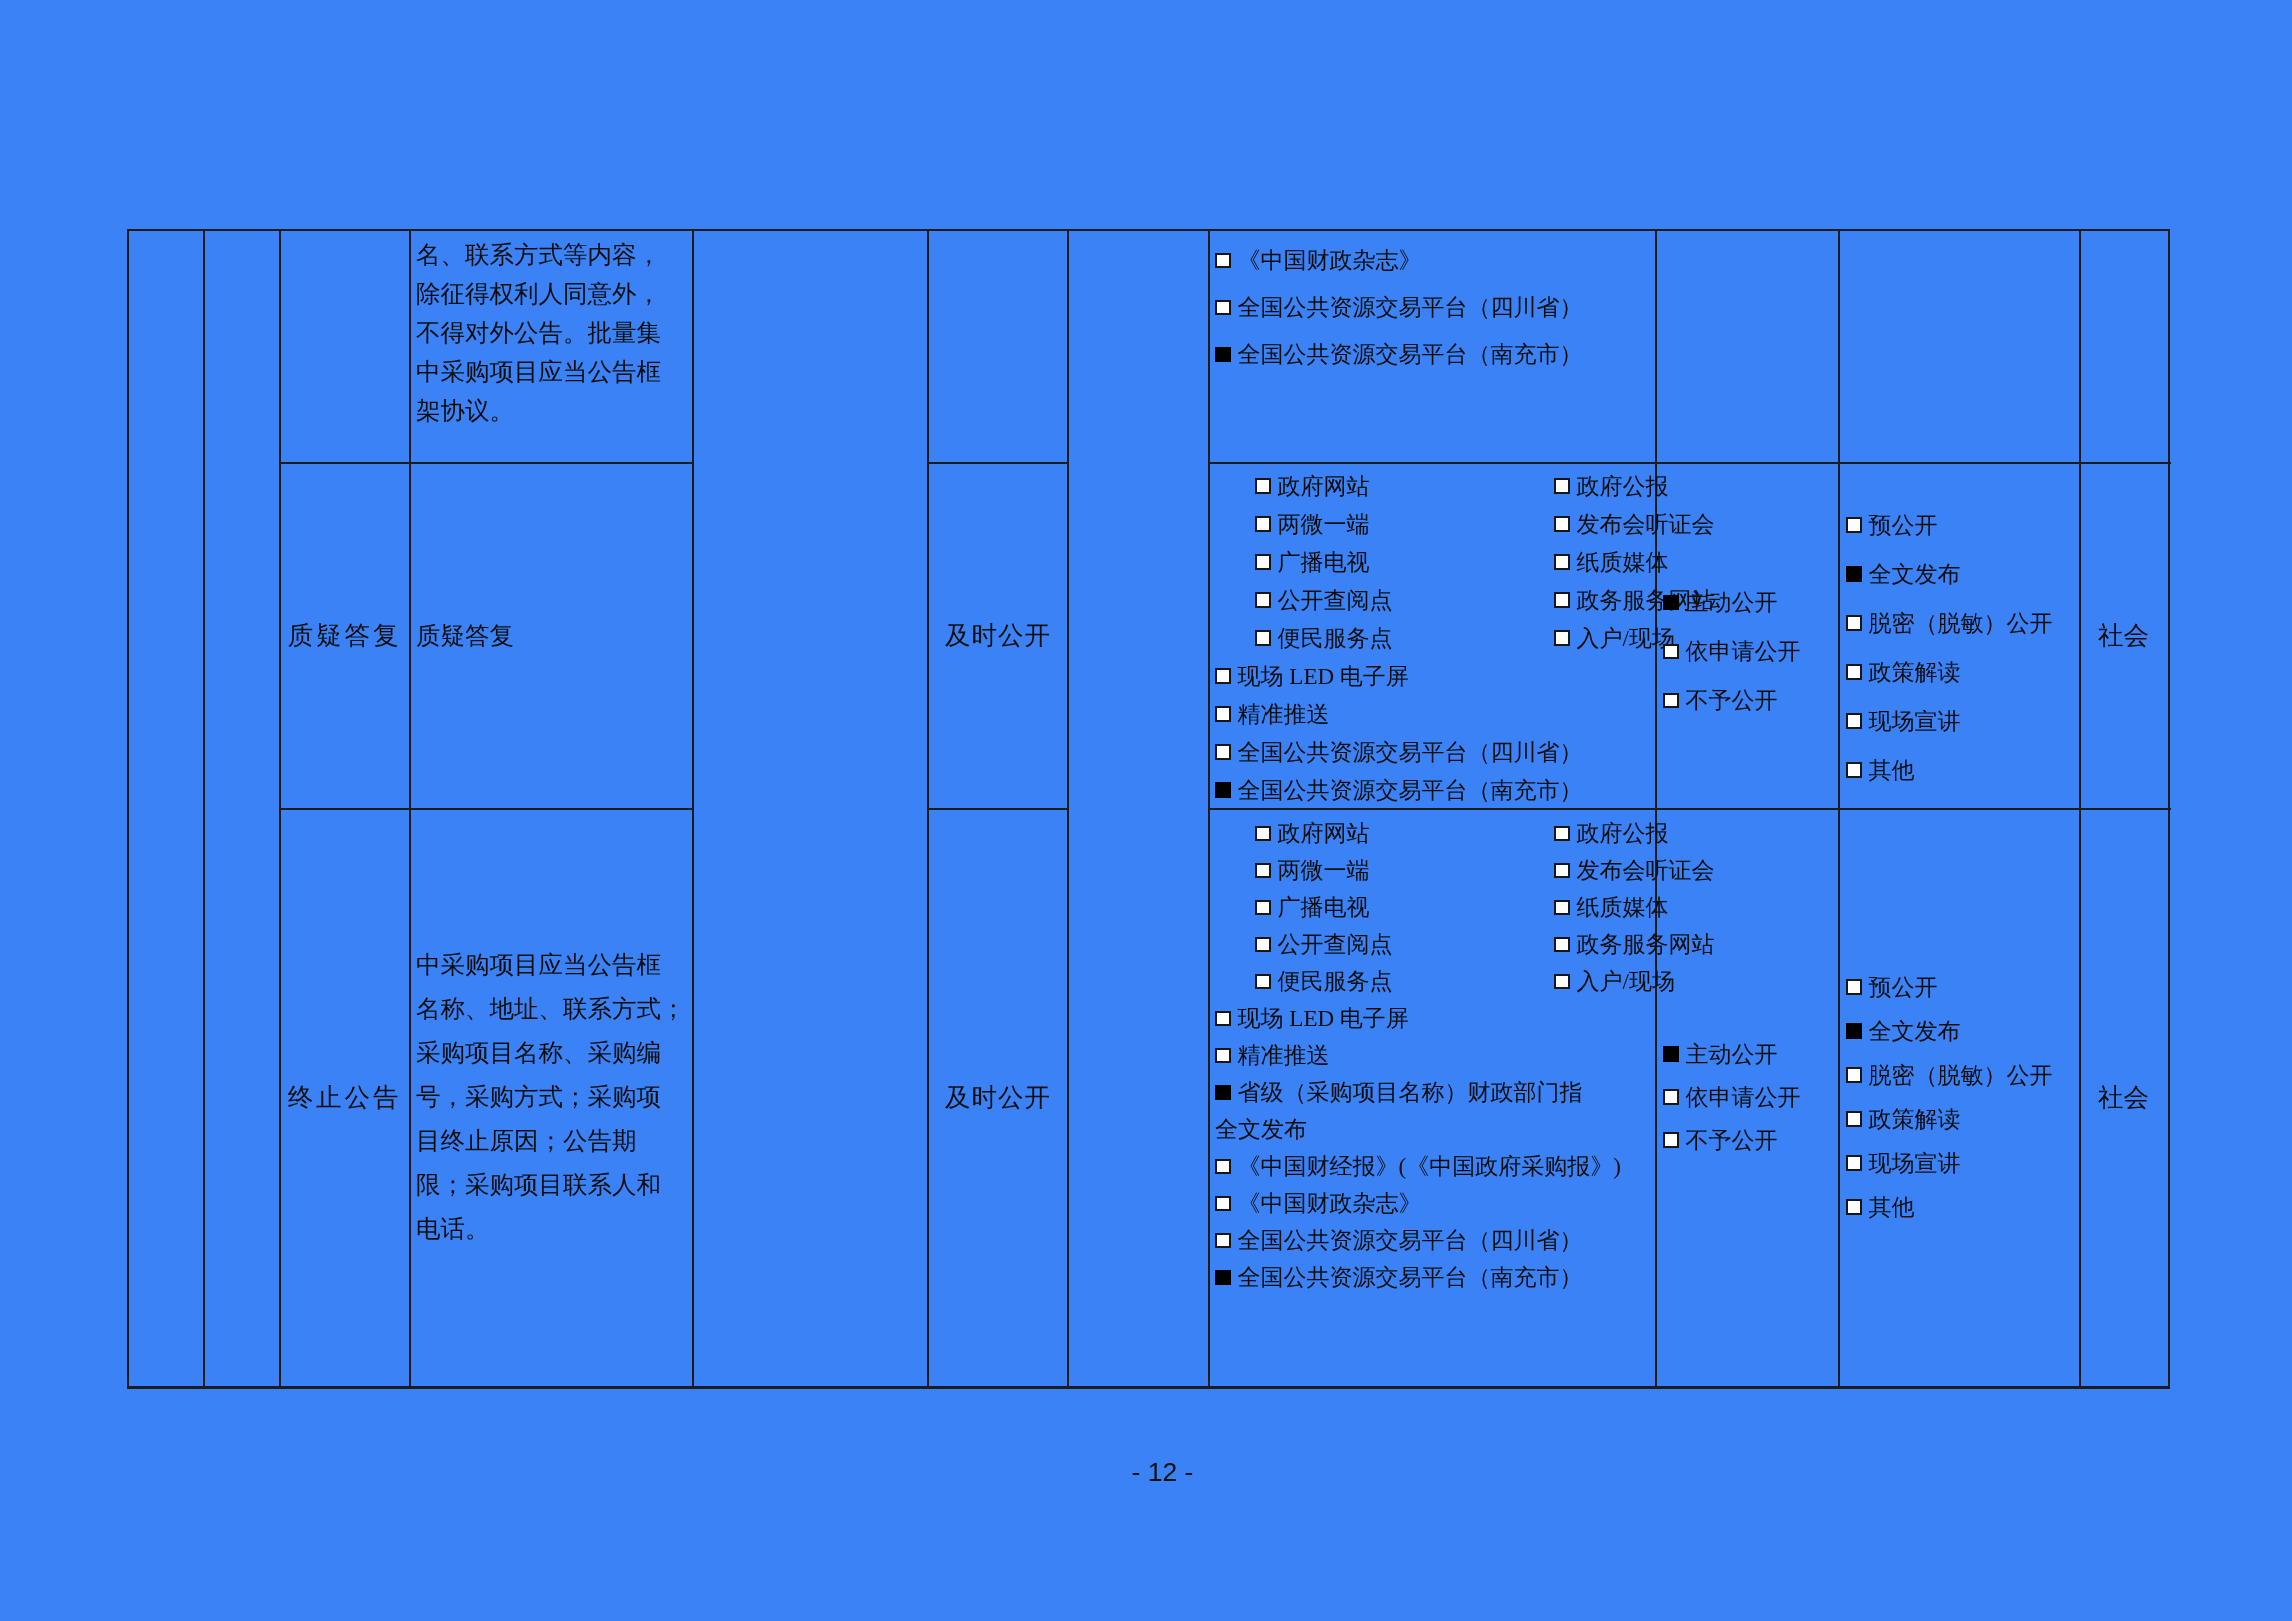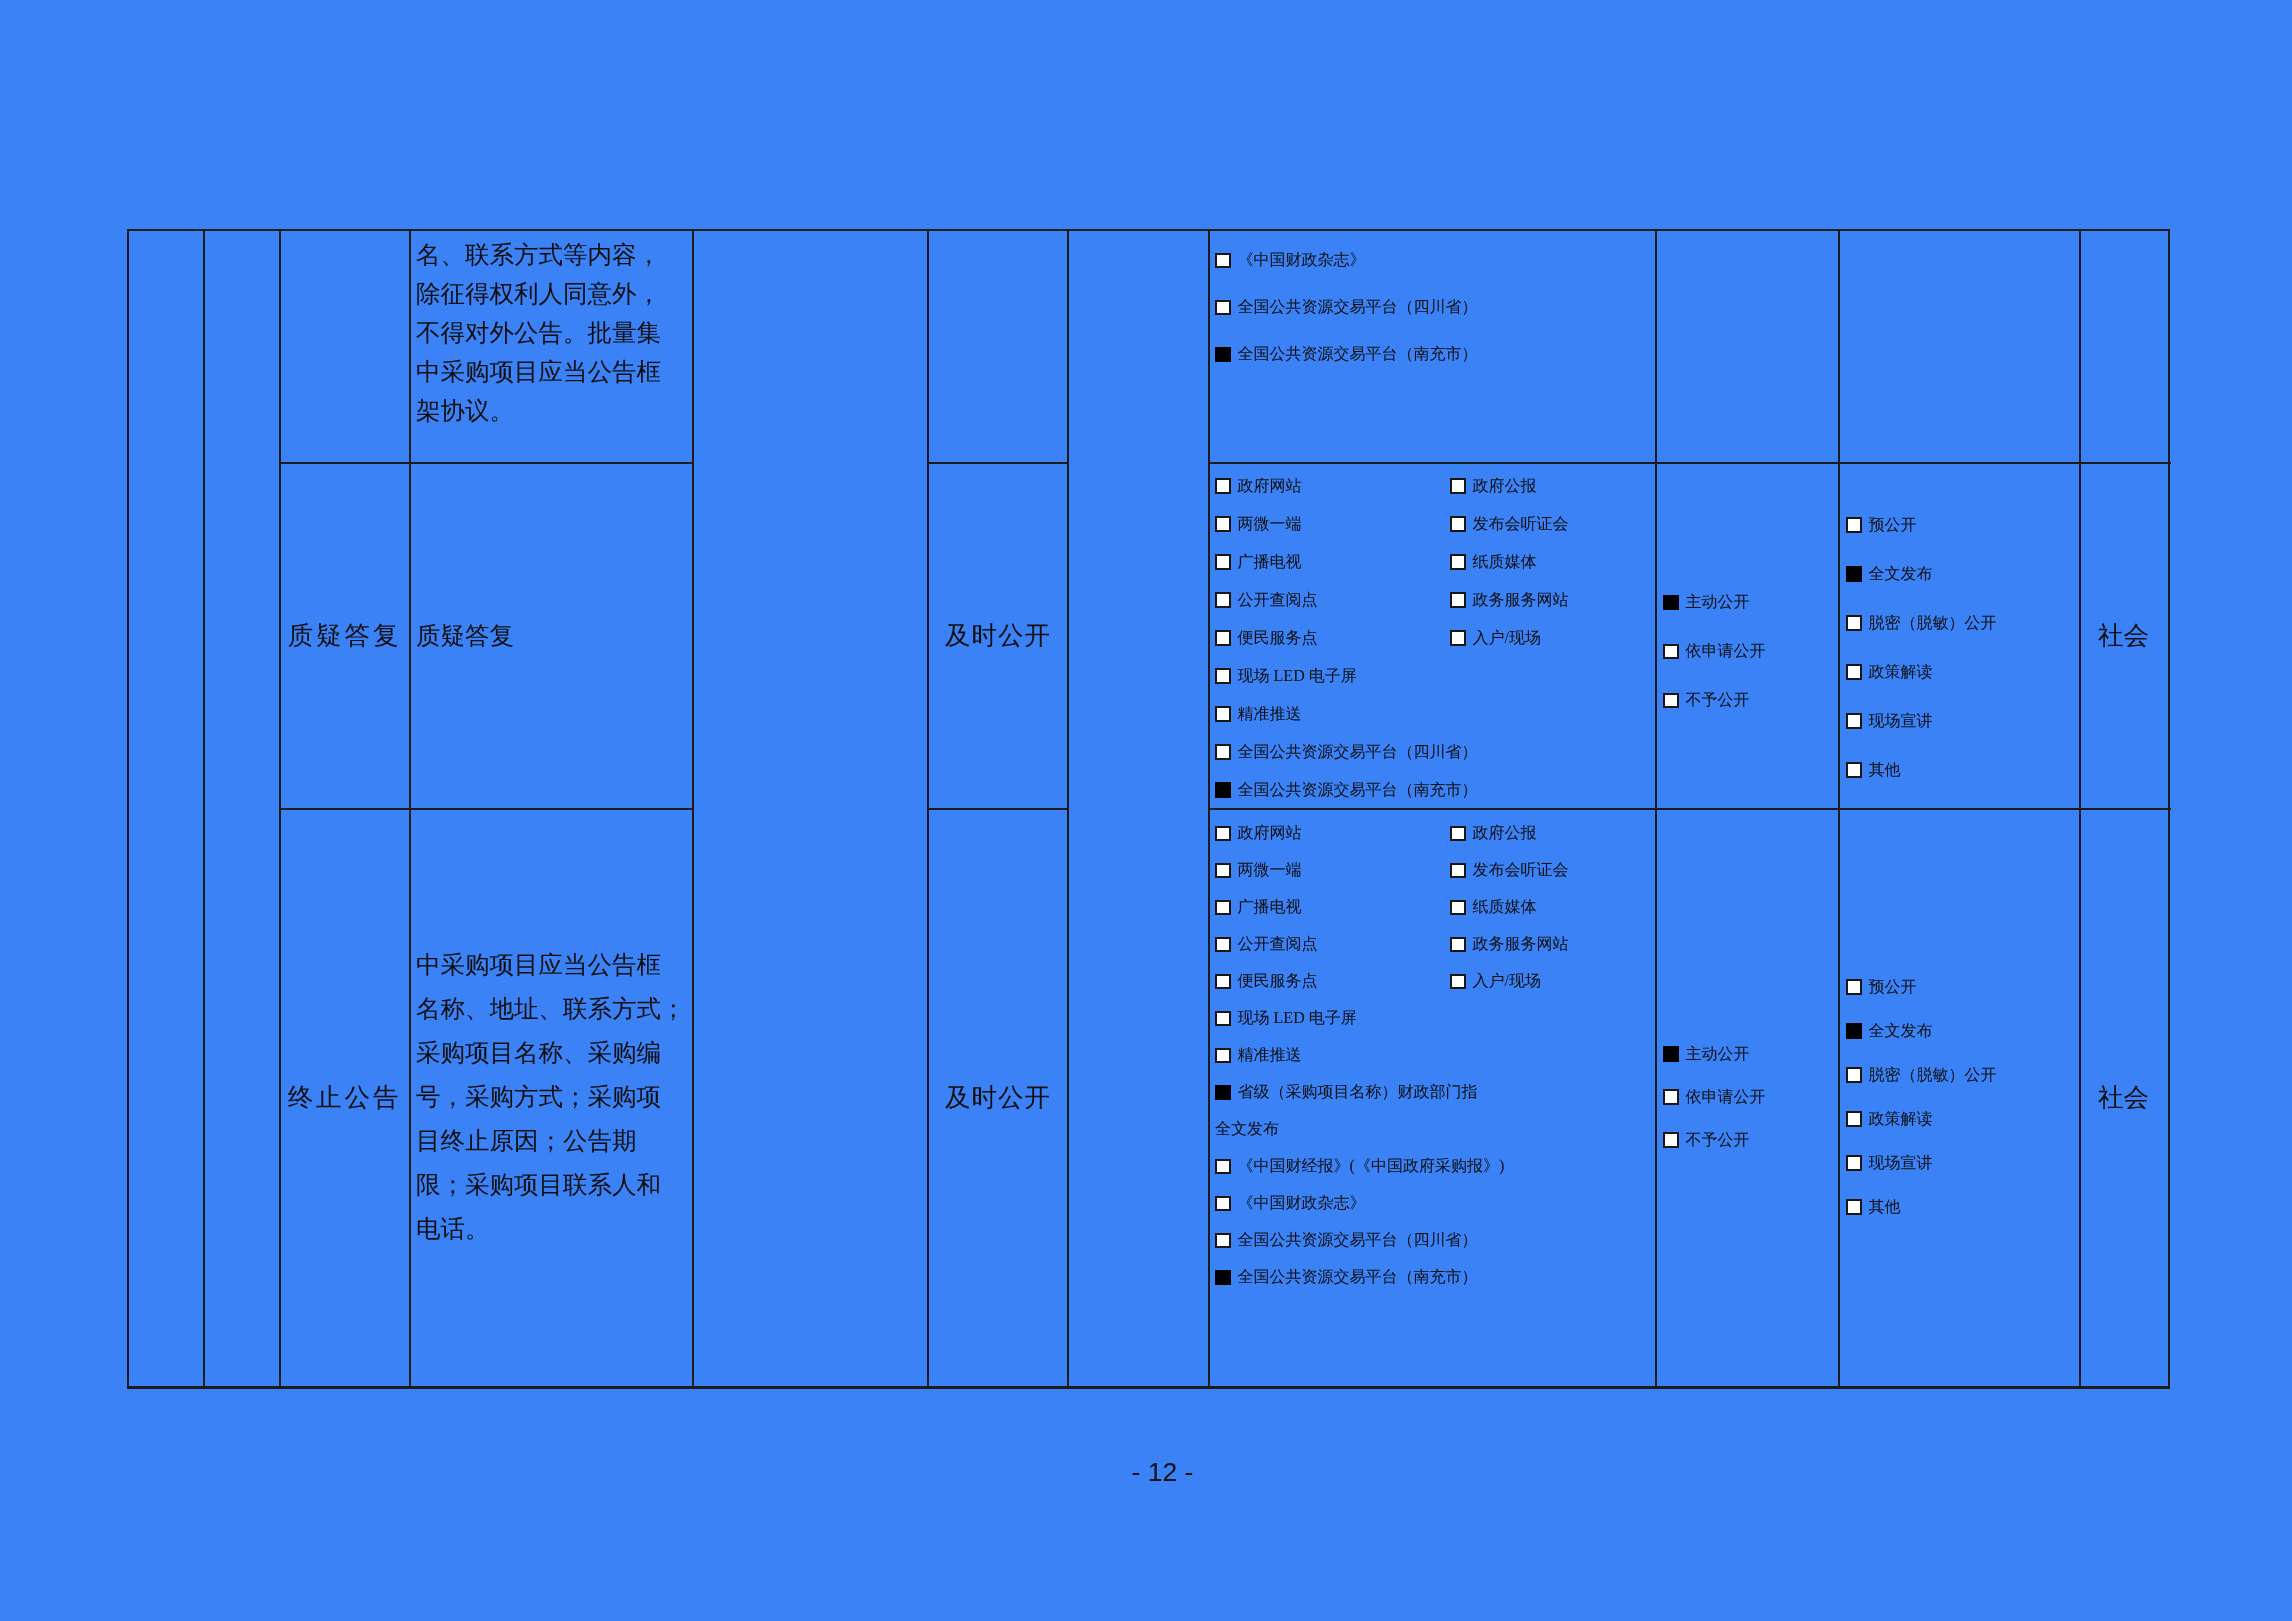--- a/index.html
+++ b/index.html
@@ -14,24 +14,24 @@
   .vline{position:absolute;width:2px;background:#1c1c1c;}
   .hline{position:absolute;height:2px;background:#1c1c1c;}
   .cell{position:absolute;box-sizing:border-box;}
   .center-cell{display:flex;align-items:center;justify-content:center;text-align:center;}
   .content-text{
     font-size:24.5px;line-height:39px;white-space:pre-line;
     text-align:left;
   }
   .vcenter-col{display:flex;flex-direction:column;justify-content:center;}
   .label-text{font-size:25.5px;letter-spacing:2.9px;}
-  .cblist{font-size:16px;}
+  .cblist{font-size:23px;}
   .cbline{display:flex;align-items:center;height:var(--lh,39px);white-space:nowrap;}
   .cbitem{display:inline-flex;align-items:center;white-space:nowrap;}
-  .cbline .cbitem:first-child:not(:only-child){width:235px;flex-shrink:0;}
+  .cbline .cbitem:first-child:not(:only-child){width:299px;flex-shrink:0;margin-left:40px;}
   .cbbox{
     display:inline-block;width:15.7px;height:15.7px;box-sizing:border-box;
     border:2px solid #161616;margin-right:6.9px;flex-shrink:0;background:#fff;
   }
   .cbbox.checked{background:#000;border-color:#000;}
   .pagenum{
     position:absolute;left:0;top:1457px;width:2325px;text-align:center;
     font-family:"Liberation Sans","DejaVu Sans",sans-serif;
     font-size:26.5px;color:#111;
   }

